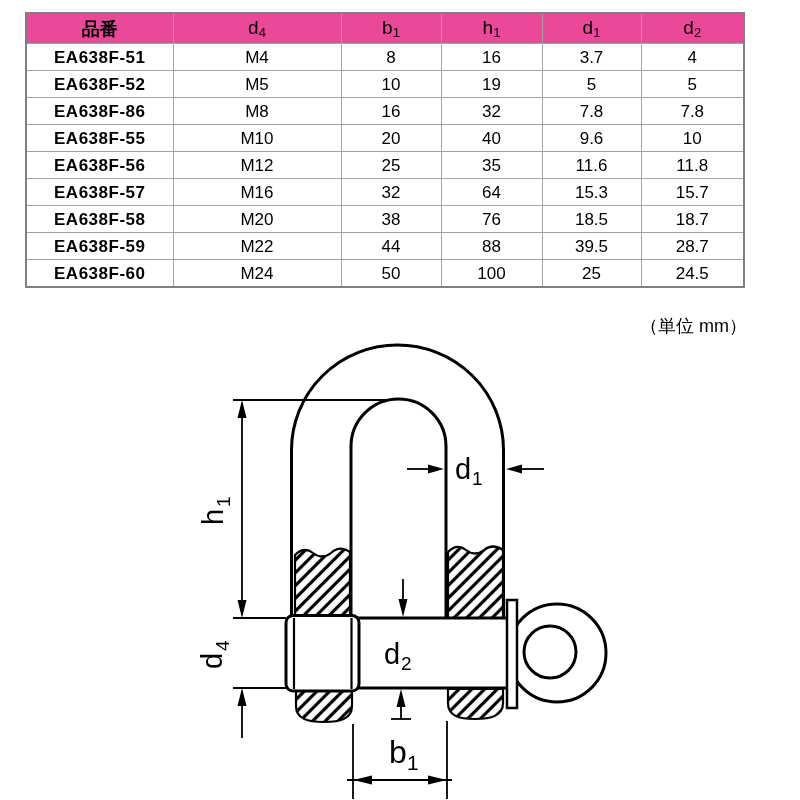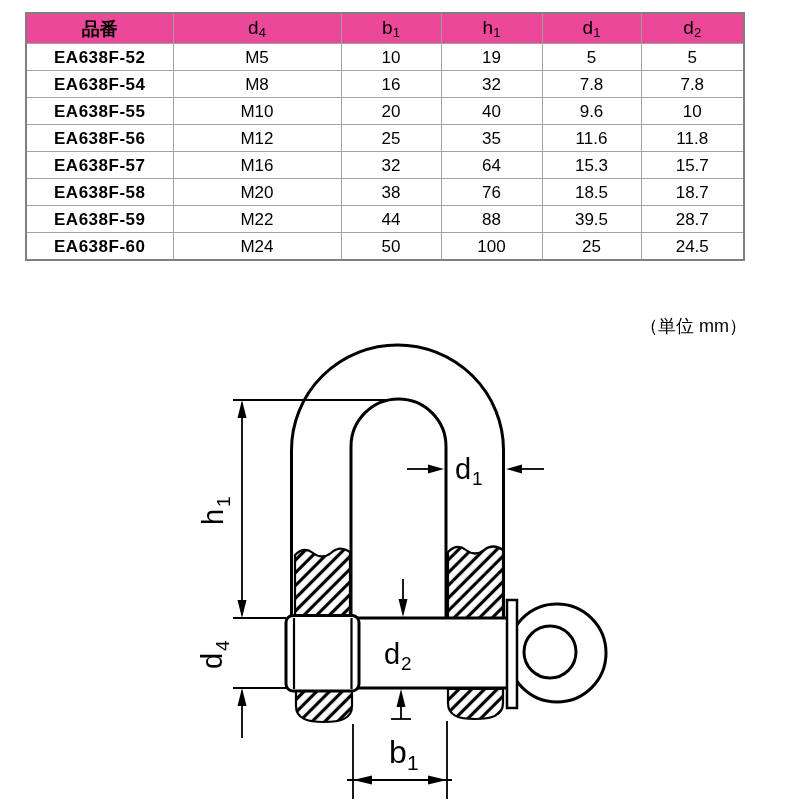--- a/index.html
+++ b/index.html
@@ -55,29 +55,37 @@
         <th class="first"><span>品番</span></th>
         <th><span>d</span><span class="hsub">4</span></th>
         <th><span>b</span><span class="hsub">1</span></th>
         <th><span>h</span><span class="hsub">1</span></th>
         <th><span>d</span><span class="hsub">1</span></th>
         <th><span>d</span><span class="hsub">2</span></th>
       </tr>
     </thead>
     <tbody id="spec-tbody">
         <tr>
+          <td class="part">EA638F-51</td>
+          <td>M4</td>
+          <td>8</td>
+          <td>16</td>
+          <td>3.7</td>
+          <td>4</td>
+        </tr>
+        <tr>
           <td class="part">EA638F-52</td>
           <td>M5</td>
           <td>10</td>
           <td>19</td>
           <td>5</td>
           <td>5</td>
         </tr>
         <tr>
-          <td class="part">EA638F-54</td>
+          <td class="part">EA638F-86</td>
           <td>M8</td>
           <td>16</td>
           <td>32</td>
           <td>7.8</td>
           <td>7.8</td>
         </tr>
         <tr>
           <td class="part">EA638F-55</td>
           <td>M10</td>
           <td>20</td>

